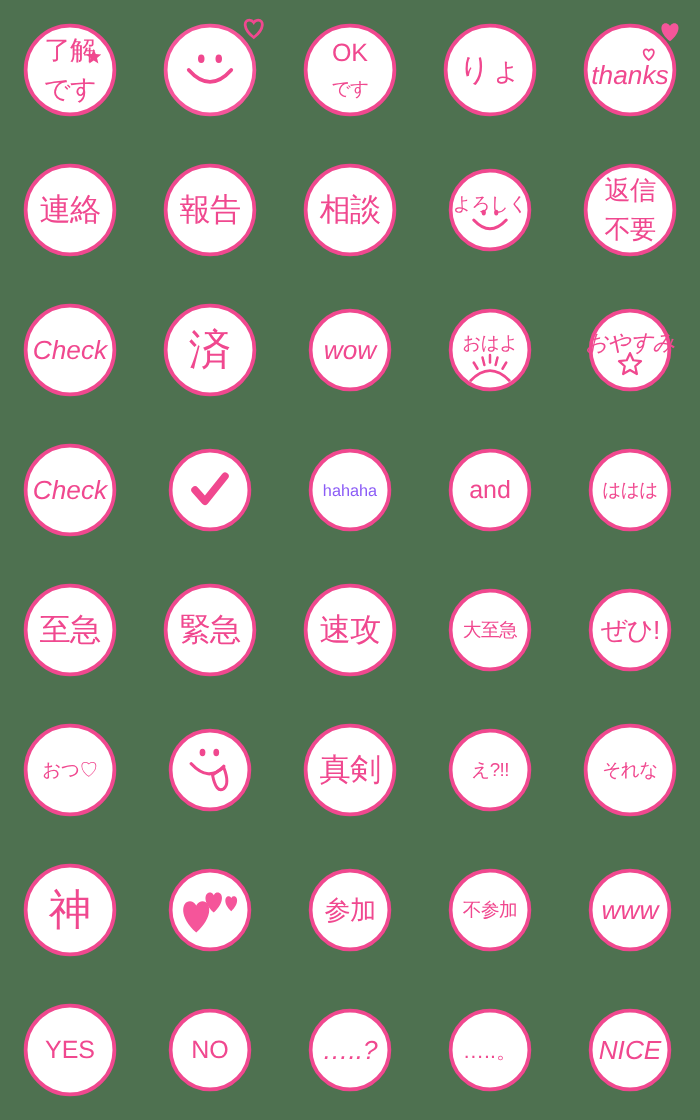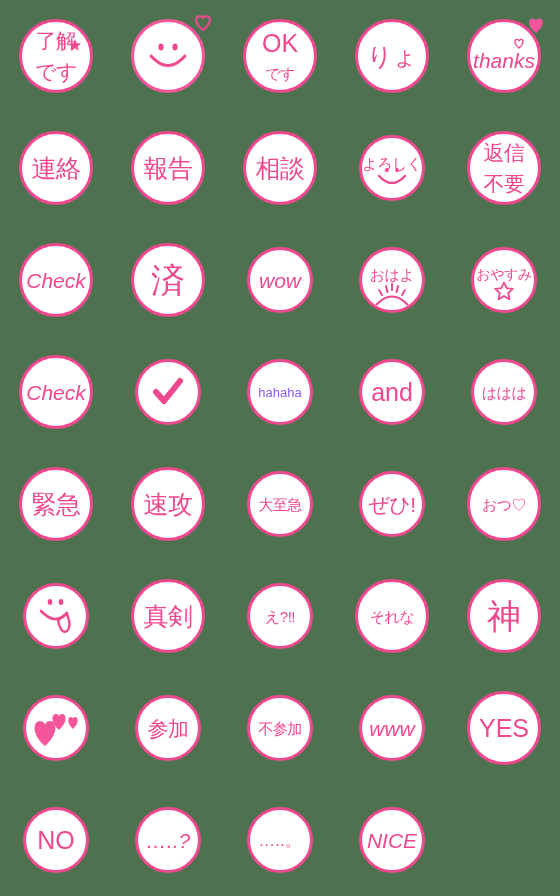--- a/index.html
+++ b/index.html
@@ -57,23 +57,23 @@
     color: #f0488f;
     line-height: 1.0;
     text-align: center;
     white-space: nowrap;
     font-family: "Liberation Sans", sans-serif;
   }
 
   .t-jp-lg   { font-size: 25px; letter-spacing: -0.5px; }
   .t-jp-md   { font-size: 21px; letter-spacing: -0.5px; }
   .t-jp-sm   { font-size: 15px; letter-spacing: -0.5px; }
-  .t-jp-xs   { font-size: 14px; letter-spacing: -0.5px; }
+  .t-jp-xs   { font-size: 18px; letter-spacing: -0.5px; font-style: italic; }
   .t-kanji-1 { font-size: 34px; }
-  .t-lat-lg  { font-size: 25px; letter-spacing: 0px; }
+  .t-lat-lg  { font-size: 20px; letter-spacing: 0px; }
   .t-lat-md  { font-size: 21px; font-style: italic; }
   .t-lat-sm  { font-size: 17px; }
   .t-lat-xs  { font-size: 13px; }
 
   .two-line { display: flex; flex-direction: column; gap: 10px; align-items: center; }
   .two-line .line { line-height: 1.02; }
 
   
   .pale { color: #8b5cf6; }
 
@@ -248,20 +248,25 @@
     </div>
   </div>
   <div class="cell">
     <div class="disc sm">
       <span class="label t-jp-sm">ははは</span>
     </div>
   </div>
 
   <div class="cell">
     <div class="disc">
+      <span class="label t-jp-lg">至急</span>
+    </div>
+  </div>
+  <div class="cell">
+    <div class="disc">
       <span class="label t-jp-lg">緊急</span>
     </div>
   </div>
   <div class="cell">
     <div class="disc">
       <span class="label t-jp-lg">速攻</span>
     </div>
   </div>
   <div class="cell">
     <div class="disc sm">

